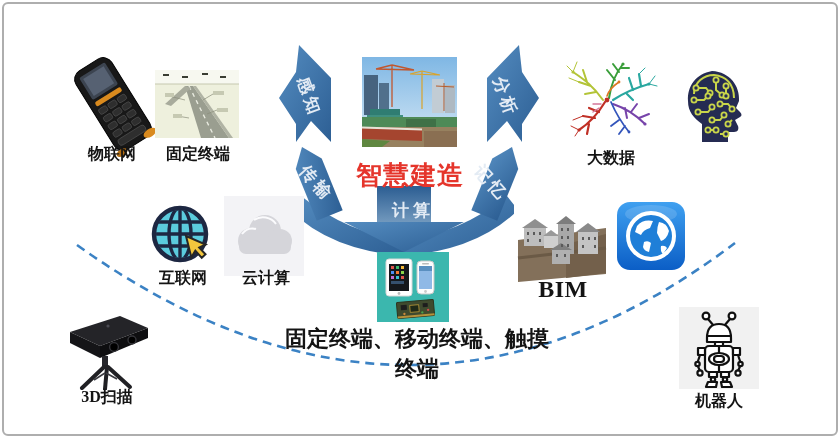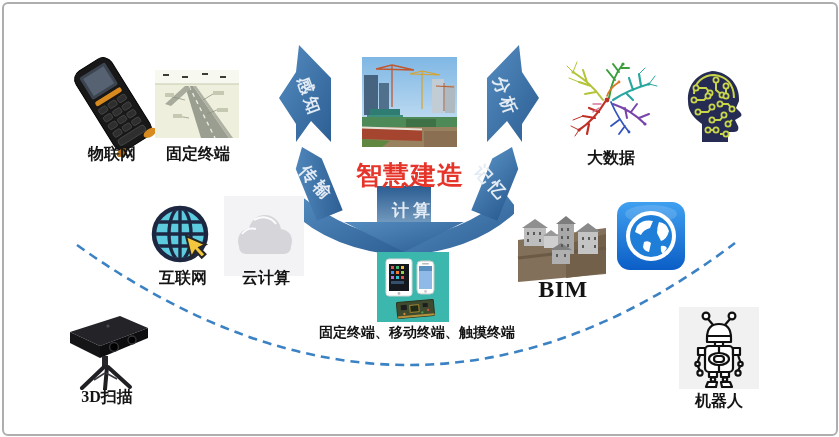--- a/index.html
+++ b/index.html
@@ -7,21 +7,21 @@
           font-family:"Liberation Serif","DejaVu Serif",serif;}
   .frame{position:absolute;left:2px;top:2px;width:832px;height:430px;border:2px solid #aeaeae;border-radius:6px;}
   .abs{position:absolute;}
   .label{position:absolute;text-align:center;font-weight:bold;color:#141414;font-size:16px;line-height:1.1;}
   .label-en{font-size:24px;letter-spacing:.5px;}
   .title{position:absolute;left:344px;top:146px;width:132px;text-align:center;
          font-size:26px;font-weight:bold;color:#e5352b;letter-spacing:1px;margin-top:12px;}
   .arrow-text{position:absolute;width:50px;height:40px;display:flex;align-items:center;justify-content:center;
               color:#e3ebf4;font-size:17px;font-weight:bold;letter-spacing:4px;transform-origin:center;}
   .caption{position:absolute;left:282px;top:324px;width:270px;text-align:center;
-           font-weight:bold;font-size:14px;color:#141414;}
+           font-weight:bold;font-size:22px;color:#141414;}
   svg{display:block;}
 </style>
 </head>
 <body>
 
 <div class="canvas">
   <div class="frame"></div>
 
   <svg class="abs" style="left:0;top:0" width="839" height="437" viewBox="0 0 839 437">
     <defs>

